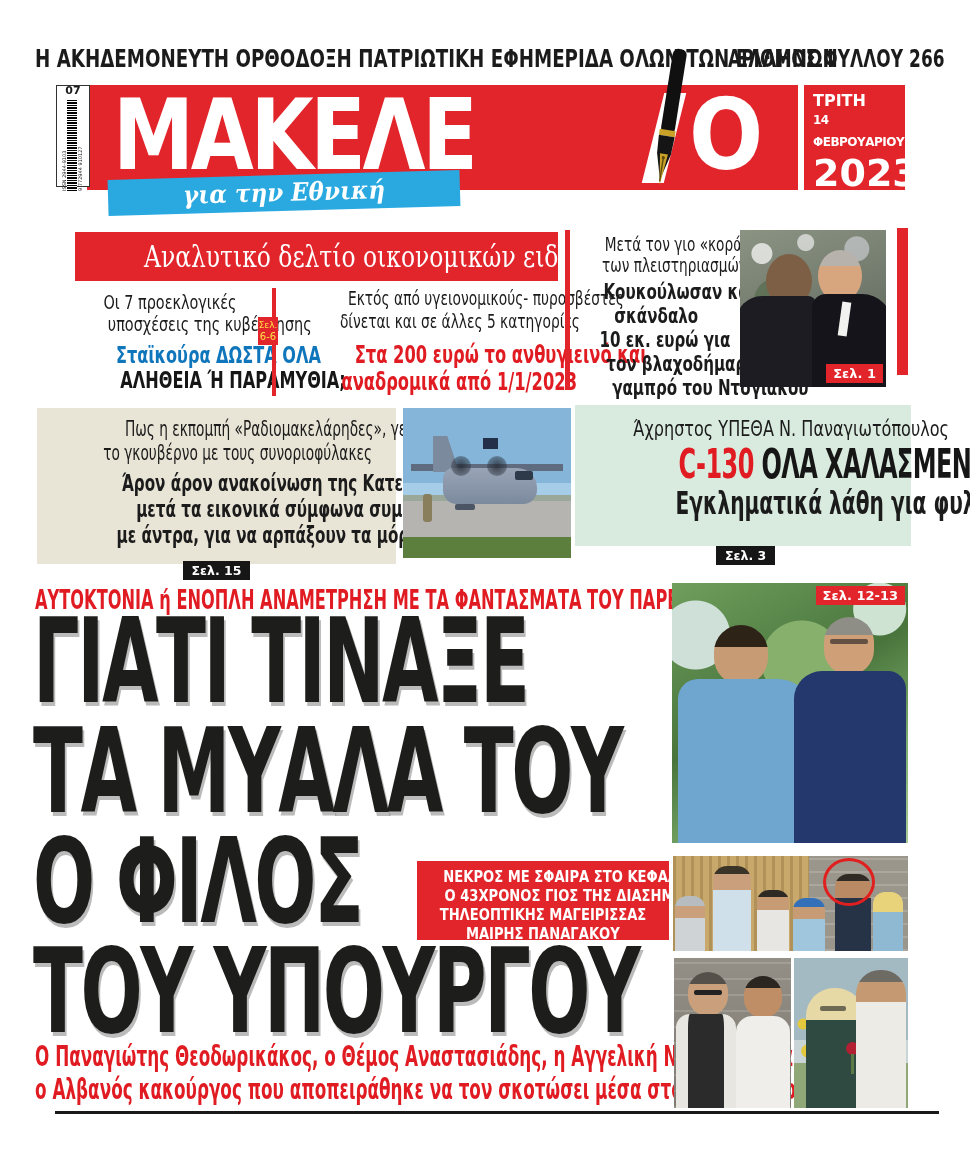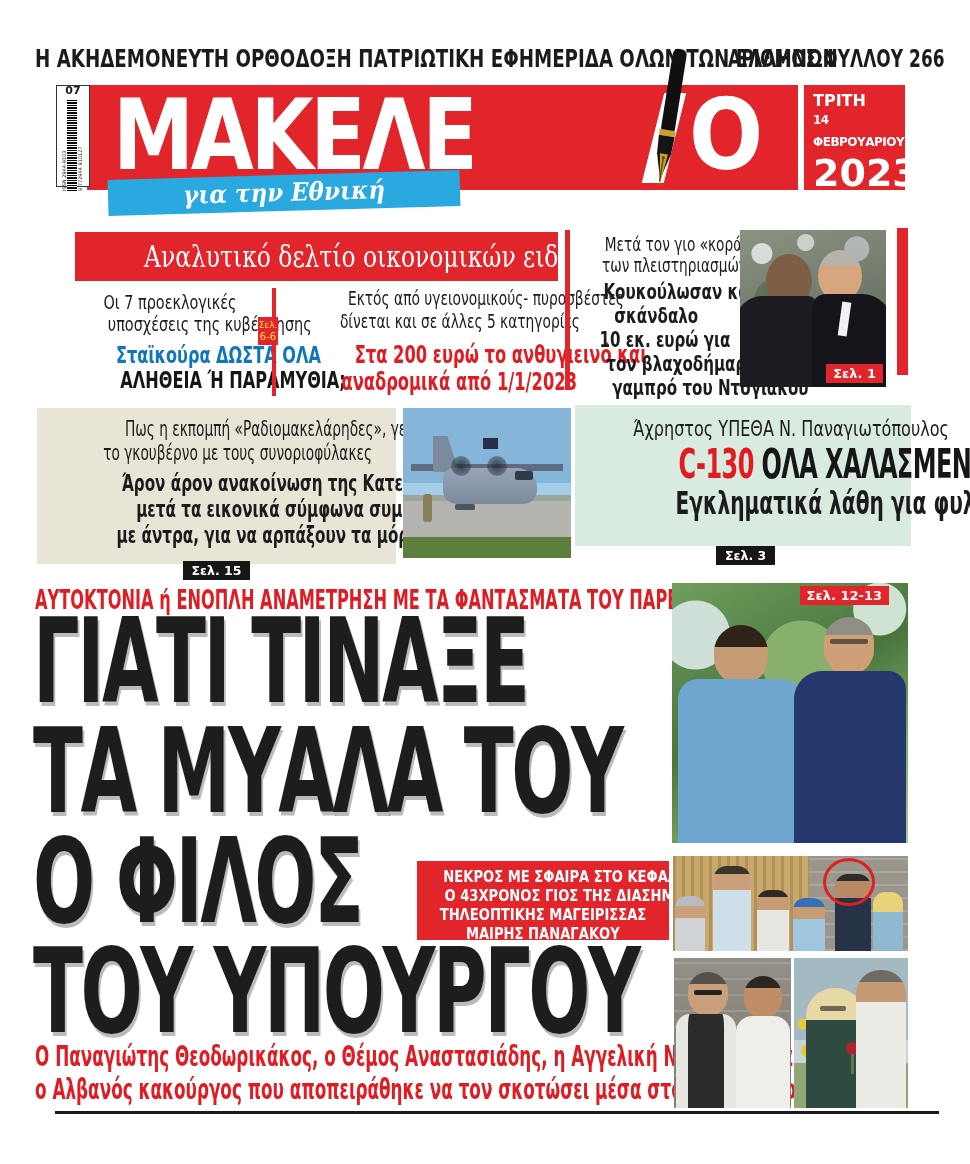--- a/index.html
+++ b/index.html
@@ -167,21 +167,21 @@
   <div class="photo" style="left:672px;top:583px;width:236px;height:260px;background:
       radial-gradient(circle at 88% 10%,#cfe3d2 0 26px,transparent 27px),
       radial-gradient(circle at 10% 20%,#cfe0d8 0 34px,transparent 35px),
       radial-gradient(circle at 55% 30%,#86b06c 0 40px,transparent 41px),
       linear-gradient(150deg,#6f9e5d,#49753c 45%,#7fae6e 75%,#a7cb97);">
     <div class="abs" style="left:42px;top:42px;width:54px;height:60px;background:linear-gradient(#2e2317 0 22px,#c79b74 22px);border-radius:27px;"></div>
     <div class="abs" style="left:6px;top:96px;width:134px;height:168px;background:#6ea6cf;border-radius:20px 34px 0 0;"></div>
     <div class="abs" style="left:152px;top:34px;width:50px;height:58px;background:linear-gradient(#8e8d86 0 18px,#cf9f78 18px);border-radius:25px;"></div>
     <div class="abs" style="left:158px;top:56px;width:38px;height:5px;background:rgba(40,40,40,.65);border-radius:2px;"></div>
     <div class="abs" style="left:122px;top:88px;width:112px;height:176px;background:#24386e;border-radius:28px 18px 0 0;"></div>
-    <div class="abs badge-red" style="right:19px;top:3px;margin-left:13px;">Σελ. 12-13</div>
+    <div class="abs badge-red" style="right:3px;top:3px;margin-left:13px;">Σελ. 12-13</div>
   </div>
 
   <div class="photo" style="left:673px;top:856px;width:235px;height:95px;background:
       repeating-linear-gradient(90deg,rgba(90,60,20,.22) 0 3px,transparent 3px 9px) 0 0/58% 100% no-repeat,
       repeating-linear-gradient(0deg,rgba(255,255,255,.16) 0 2px,transparent 2px 13px) 100% 0/42% 100% no-repeat,
       linear-gradient(90deg,#c9a96b 0 58%,#9b968c 58%);">
     <div class="abs" style="left:2px;top:40px;width:30px;height:55px;background:linear-gradient(#b7bcc0 0 10px,#caa07c 10px 22px,#cfd3d6 22px);border-radius:12px 12px 0 0;"></div>
     <div class="abs" style="left:40px;top:10px;width:38px;height:85px;background:linear-gradient(#3a3328 0 8px,#caa07c 8px 24px,#cfe0ea 24px);border-radius:14px 14px 0 0;"></div>
     <div class="abs" style="left:84px;top:34px;width:32px;height:61px;background:linear-gradient(#2f2a24 0 7px,#c79b74 7px 20px,#e8e6e2 20px);border-radius:12px 12px 0 0;"></div>
     <div class="abs" style="left:120px;top:42px;width:32px;height:53px;background:linear-gradient(#3470b8 0 9px,#c79b74 9px 21px,#9fc6dd 21px);border-radius:12px 12px 0 0;"></div>

